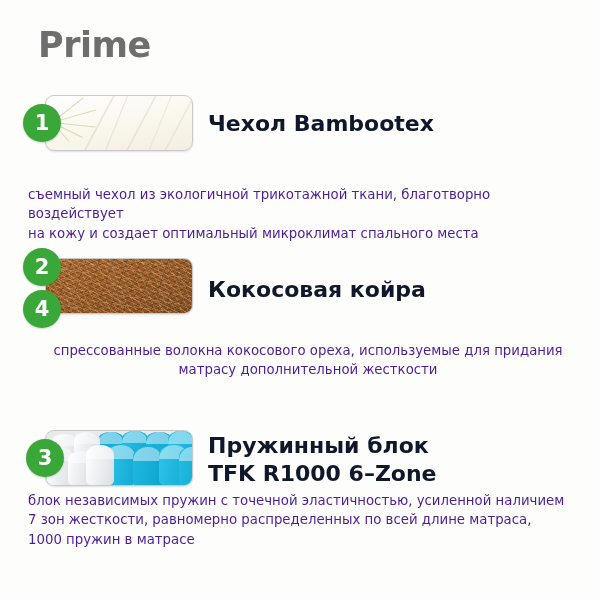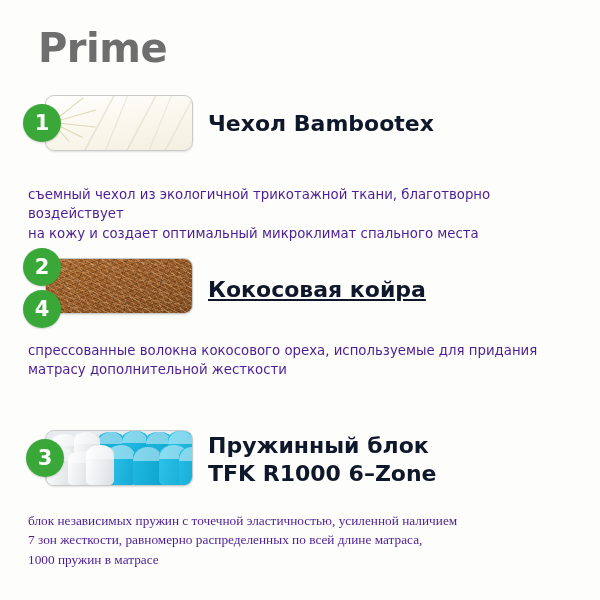--- a/index.html
+++ b/index.html
@@ -7,21 +7,21 @@
     width:600px;height:600px;
     background:#fdfdfb;
     font-family:"DejaVu Sans","Liberation Sans",sans-serif;
     overflow:hidden;
     position:relative;
   }
   .page{position:relative;width:600px;height:600px;}
 
   .title{
     position:absolute;left:38px;top:28px;
-    font-size:40px;font-weight:bold;
+    font-size:35px;font-weight:bold;
     color:#6e6e6e;letter-spacing:-0.5px;
     line-height:1;
   }
 
   .section{position:absolute;left:0;width:600px;}
 
   .swatch{
     position:absolute;
     width:148px;height:56px;
     border:1px solid #c9c9c9;
@@ -147,23 +147,23 @@
 
   <div class="section">
 
     <div class="swatch sw-coir" style="left:45px;top:258px;">
       <div class="fibres"></div>
     </div>
 
     <div class="badge" style="left:23px;top:248px;">2</div>
     <div class="badge" style="left:23px;top:290px;">4</div>
 
-    <div class="heading" style="left:208px;top:276px;text-decoration:underline;">Кокосовая койра</div>
+    <div class="heading" style="left:208px;top:276px;">Кокосовая койра</div>
 
-    <div class="desc" style="top:341px;">спрессованные волокна кокосового ореха, используемые для придания
+    <div class="desc" style="top:341px;text-align:center;">спрессованные волокна кокосового ореха, используемые для придания
 матрасу дополнительной жесткости</div>
   </div>
 
   <div class="section">
 
     <div class="swatch sw-spring" style="left:45px;top:430px;">
 
         <div class="cyl" style="left:52px;top:1px;width:26px;height:36px;background:linear-gradient(100deg,#1fb4dc,#0fa7d2);"></div>
         <div class="cyl" style="left:76px;top:0px;width:26px;height:36px;background:linear-gradient(100deg,#25bde3,#13abd6);"></div>
         <div class="cyl" style="left:100px;top:1px;width:26px;height:36px;background:linear-gradient(100deg,#1fb4dc,#0fa7d2);"></div>
@@ -180,18 +180,18 @@
         <div class="cyl" style="left:1px;top:16px;width:28px;height:40px;background:linear-gradient(100deg,#ffffff,#d9dcdf);"></div>
         <div class="cyl" style="left:22px;top:20px;width:28px;height:36px;background:linear-gradient(100deg,#ffffff,#d3d7da);"></div>
         <div class="cyl" style="left:40px;top:14px;width:28px;height:42px;background:linear-gradient(100deg,#ffffff,#dbdee1);"></div>
     </div>
 
     <div class="badge" style="left:26px;top:439px;">3</div>
 
     <div class="heading" style="left:208px;top:432px;">Пружинный блок
 TFK R1000 6–Zone</div>
 
-    <div class="desc" style="top:511px;font-family:Liberation Serif, serif;">блок независимых пружин с точечной эластичностью, усиленной наличием
+    <div class="desc" style="top:491px;">блок независимых пружин с точечной эластичностью, усиленной наличием
 7 зон жесткости, равномерно распределенных по всей длине матраса,
 1000 пружин в матрасе</div>
   </div>
 
 </div>
 
 </body></html>

